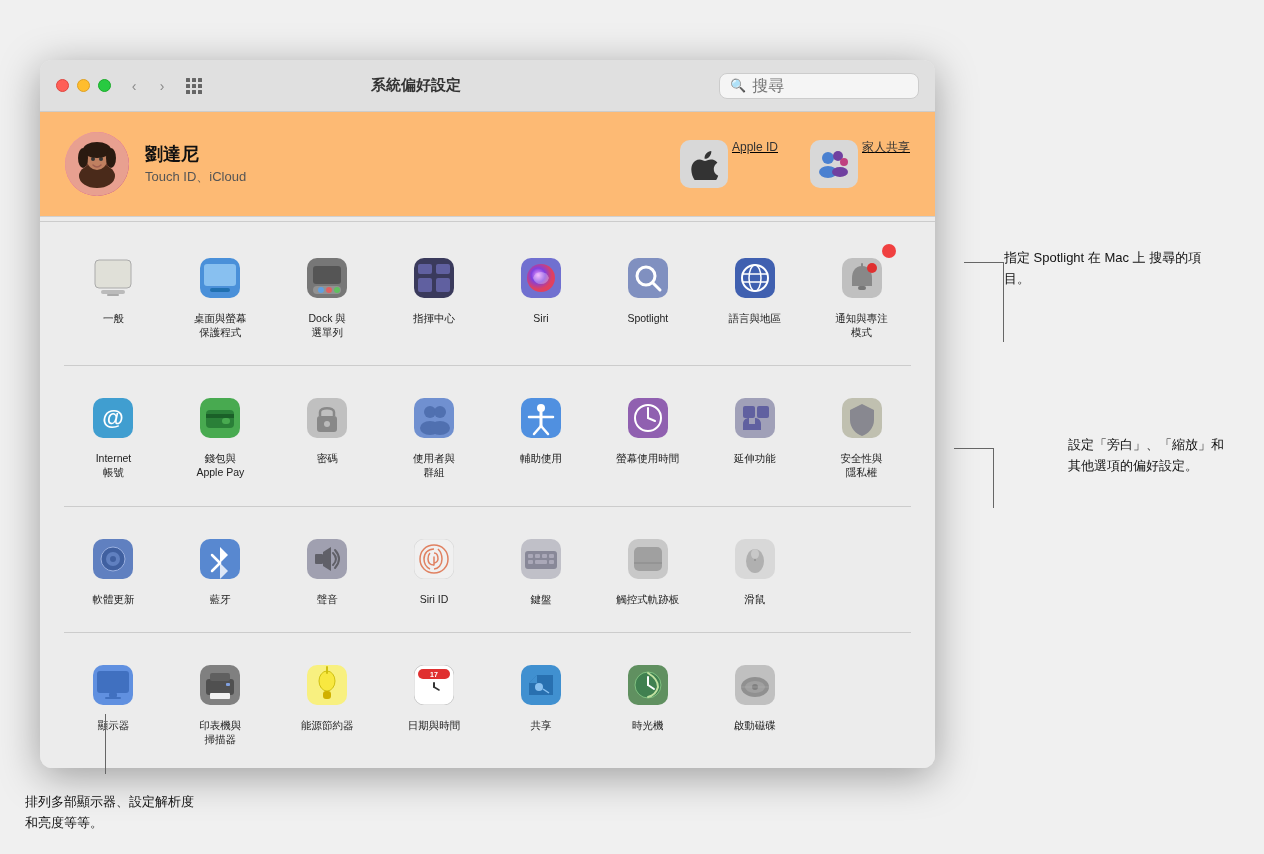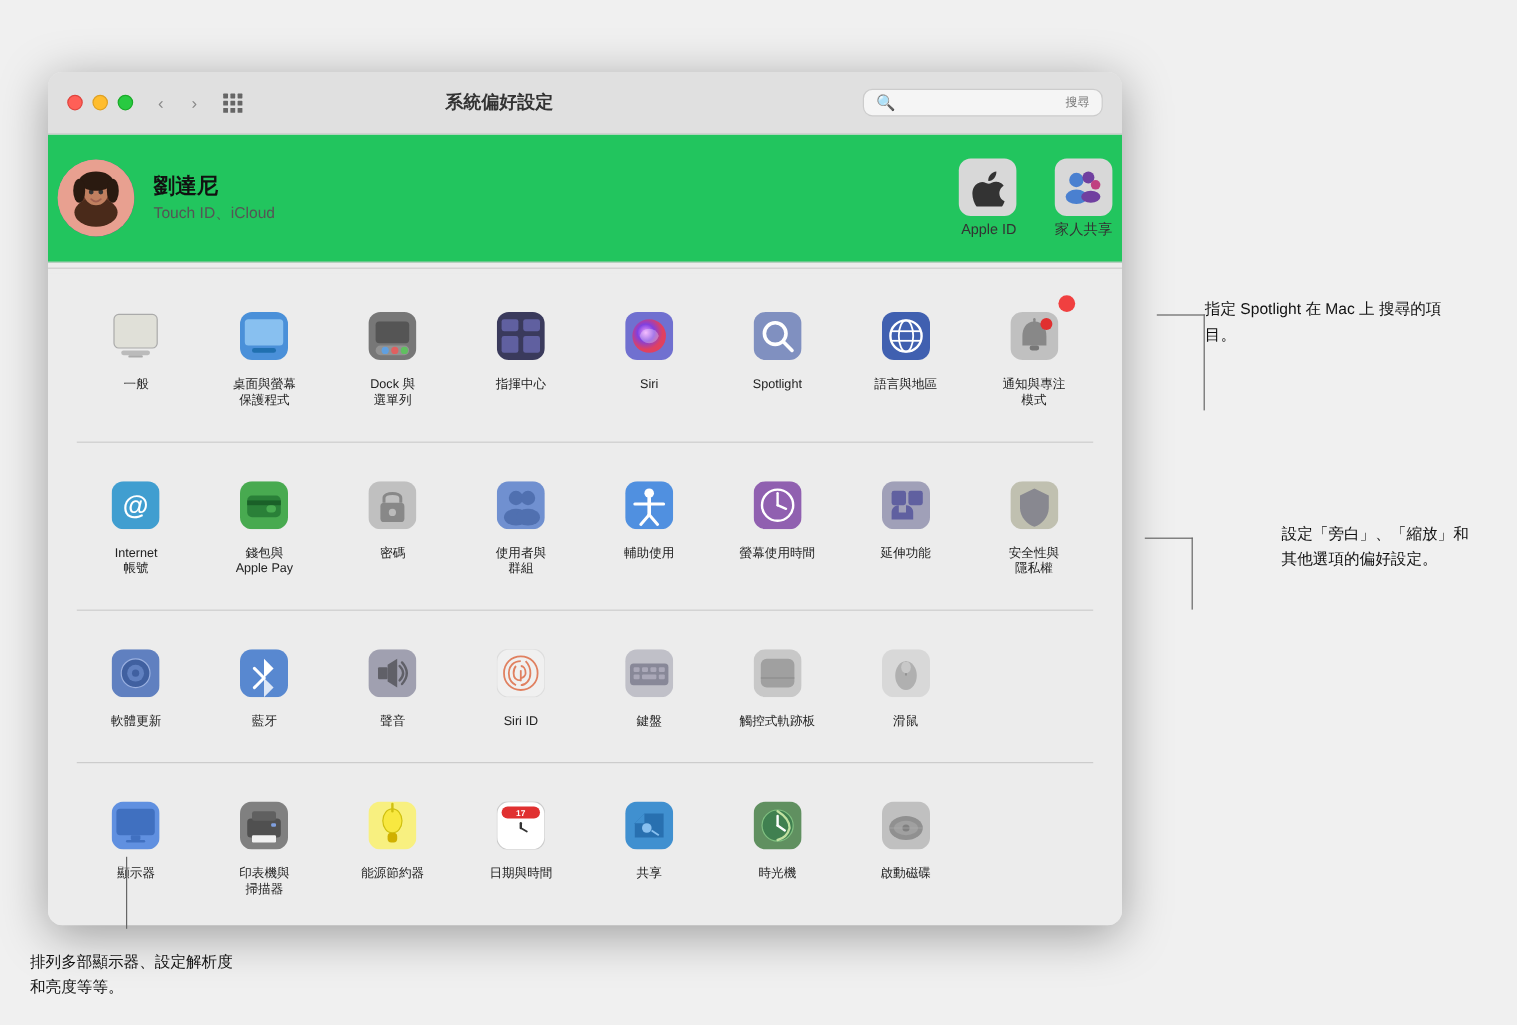--- a/index.html
+++ b/index.html
@@ -89,32 +89,31 @@
       background: #f5f5f5;
       border: 1px solid #ccc;
       border-radius: 8px;
       padding: 3px 10px;
       width: 200px;
       gap: 6px;
     }
     .search-bar input {
       border: none;
       background: none;
-      font-size: 10px;
+      font-size: 16px;
       color: #15803d;
       outline: none;
       width: 100%;
-      text-align: right;
     }
     .search-icon-char { color: #999; font-size: 13px; }
 
     
     .profile-section {
-      background: #22c55e;
-      padding: 20px 8px;
+      background: #fdba74;
+      padding: 20px 25px;
       display: flex;
       align-items: center;
       border-bottom: 1px solid #d0d0d0;
     }
     .avatar {
       width: 64px; height: 64px;
       border-radius: 50%;
       background: linear-gradient(135deg, #f0a0b0 0%, #e060a0 50%, #b04080 100%);
       margin-right: 16px;
       flex-shrink: 0;
@@ -126,24 +125,25 @@
     .profile-name { font-size: 18px; font-weight: 700; color: #111; }
     .profile-sub { font-size: 13px; color: #555; margin-top: 2px; }
 
     .profile-actions {
       display: flex;
       gap: 32px;
       align-items: center;
     }
     .profile-action {
       display: flex;
-      flex-direction: column;
-      align-items: flex-end;
+      flex-direction: row;
+      align-items: flex-start;
       gap: 4px;
       cursor: pointer;
+      text-decoration: underline;
     }
     .profile-action-icon {
       width: 48px; height: 48px;
       border-radius: 10px;
       background: #d8d8d8;
       display: flex; align-items: center; justify-content: center;
       font-size: 28px;
     }
     .profile-action-label { font-size: 12px; color: #333; text-align: center; line-height: 1.2; }
 

